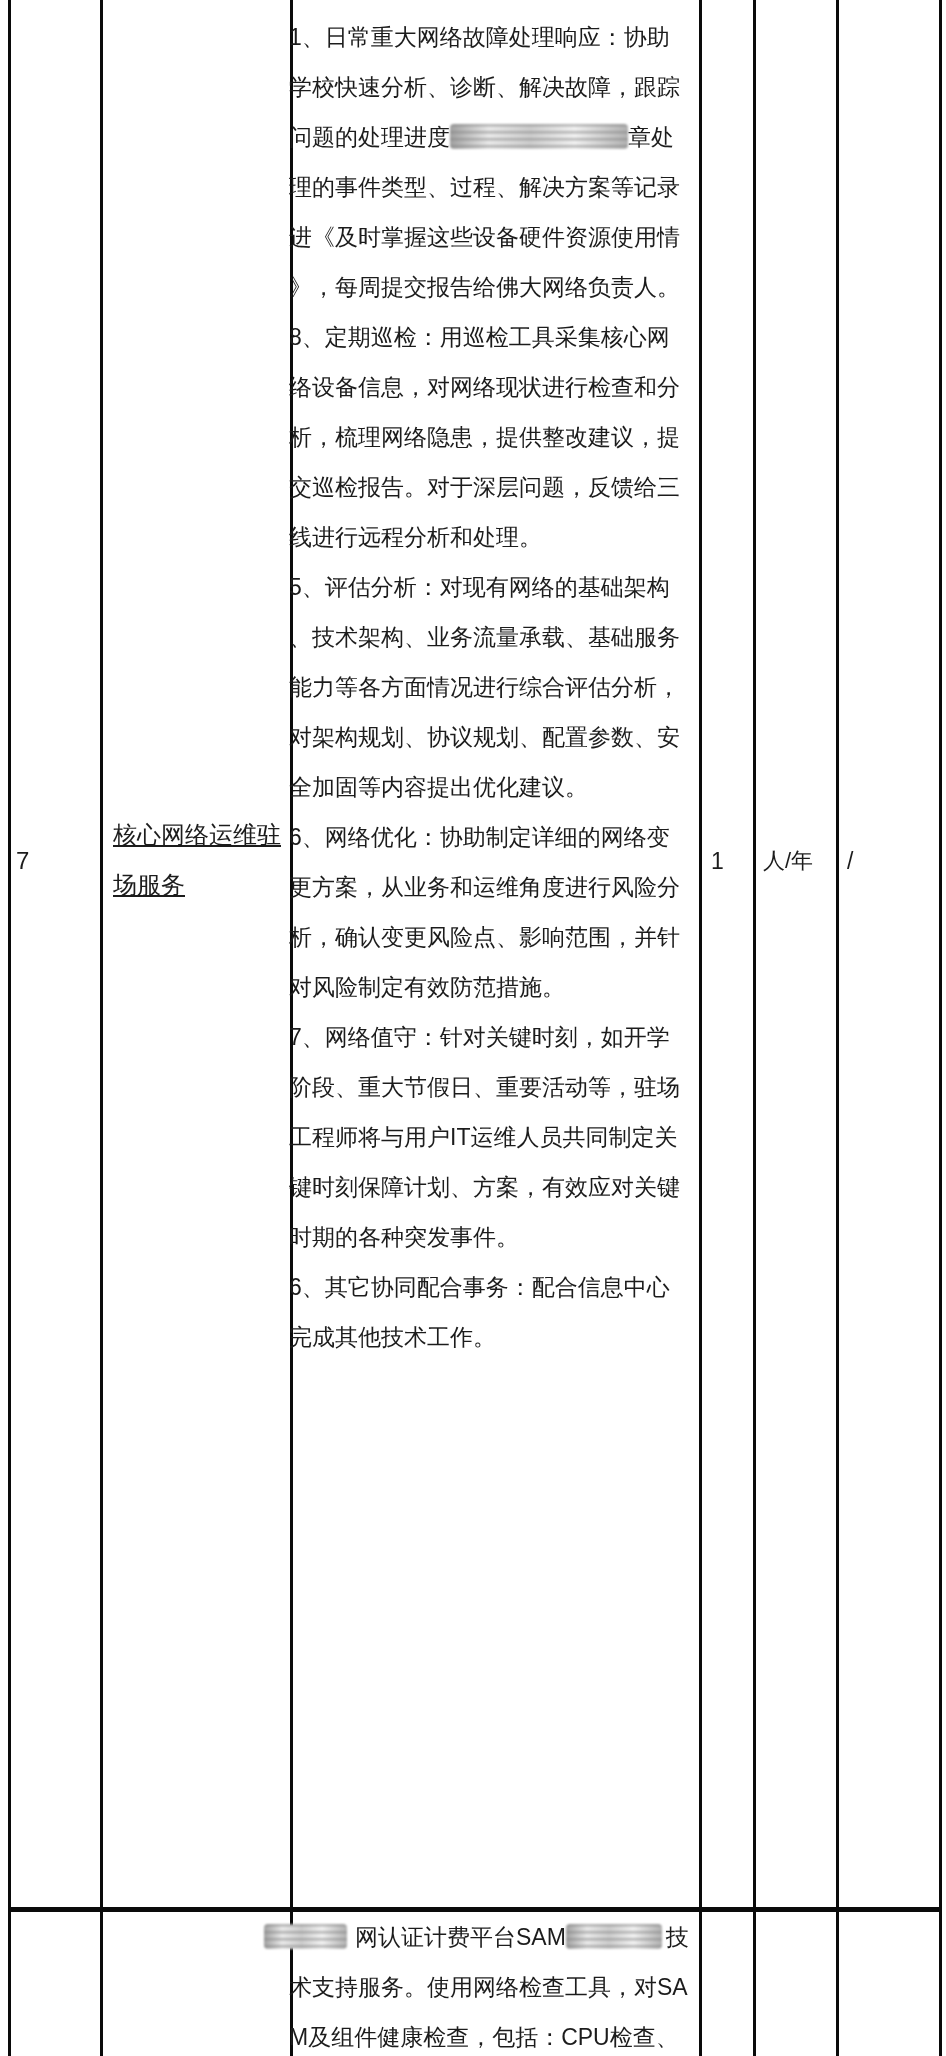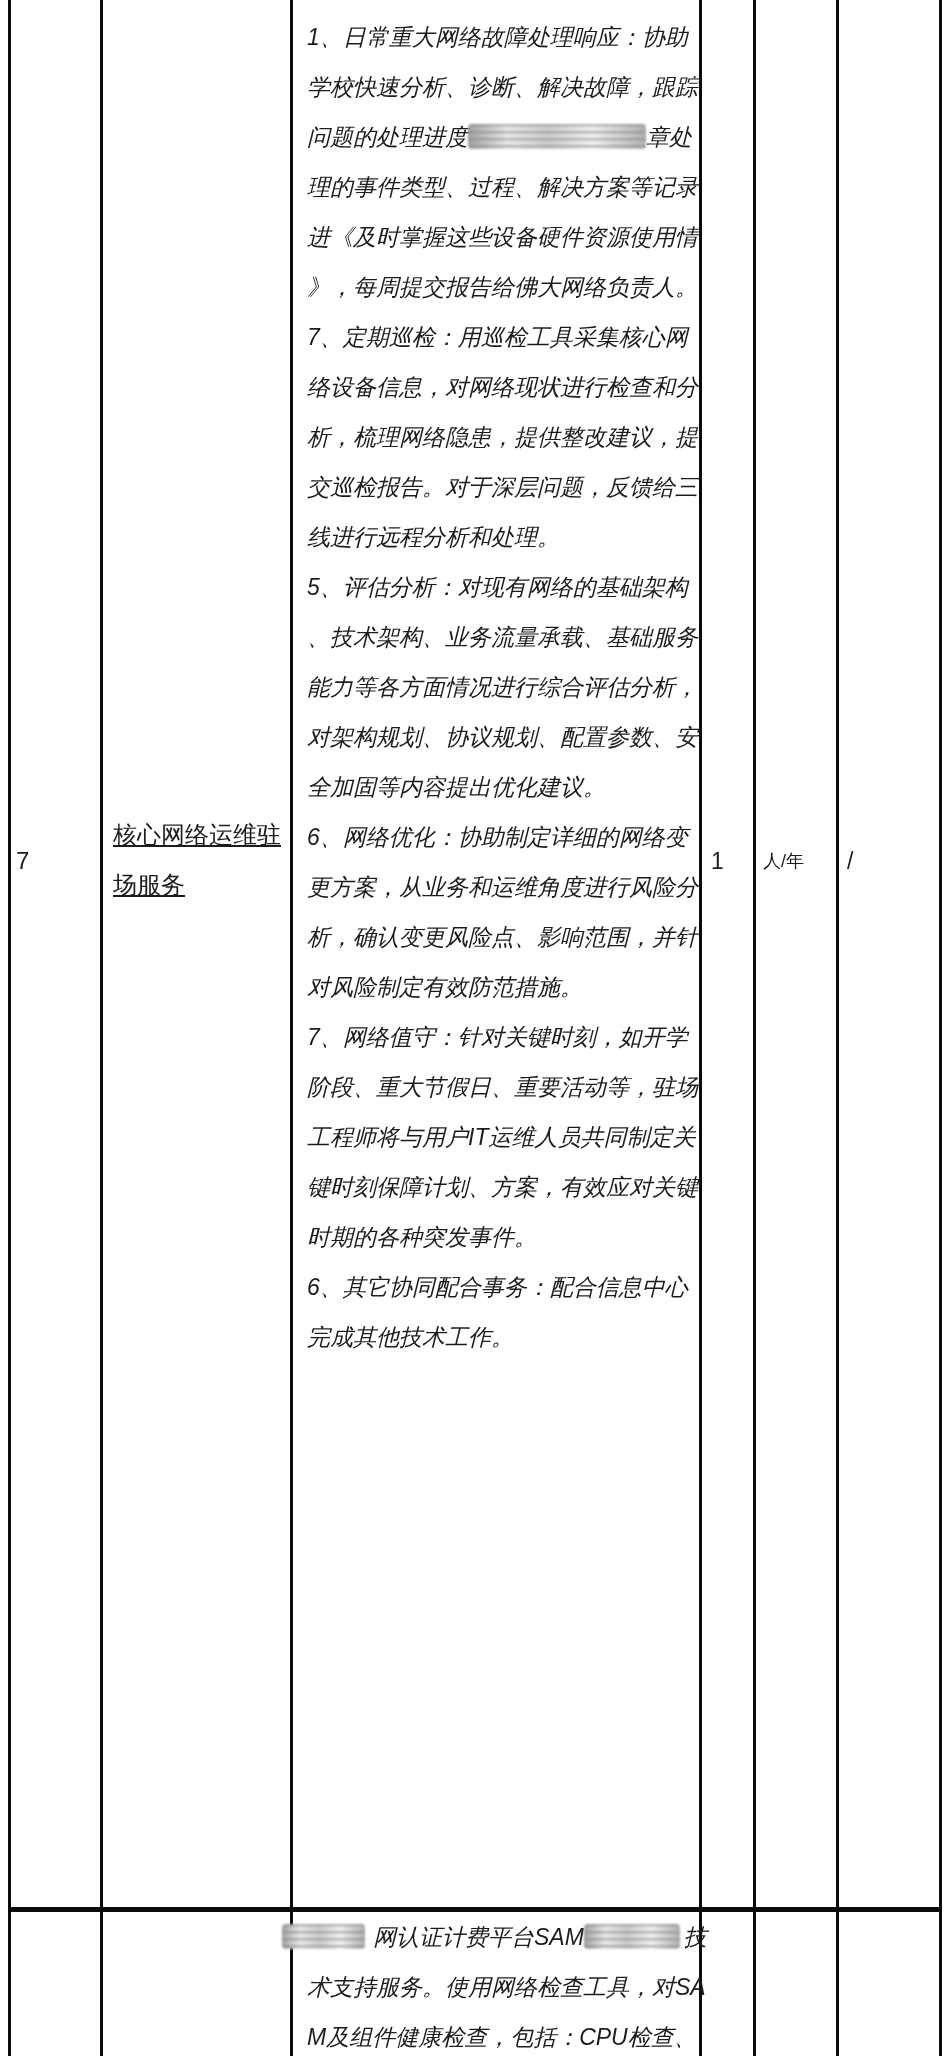--- a/index.html
+++ b/index.html
@@ -4,21 +4,21 @@
 <style>
   html,body{margin:0;padding:0;background:#ffffff;}
   .page{
     position:relative;width:946px;height:2056px;background:#ffffff;overflow:hidden;
     font-family:"Liberation Sans","DejaVu Sans",sans-serif;color:#1c1c1c;
   }
   .vline{position:absolute;top:0;width:3px;height:2056px;background:#0a0a0a;}
   .hline{position:absolute;left:8px;width:934px;height:5px;background:#0a0a0a;}
   .cell-text{position:absolute;line-height:26px;}
   .pre{white-space:pre-wrap;text-decoration:underline;}
-  .desc{position:absolute;left:307px;width:404px;font-size:23px;line-height:50px;font-style:italic;}
+  .desc{position:absolute;left:289px;width:404px;font-size:23px;line-height:50px;}
   .para{margin:0;white-space:pre-wrap;}
   .blur-seg{
     display:inline-block;height:25px;vertical-align:-4px;border-radius:4px;
     background:
       repeating-linear-gradient(180deg, rgba(130,130,130,.5) 0 2px, rgba(255,255,255,0) 3px 7px),
       linear-gradient(90deg,#a0a0a0 0%,#e9e9e9 22%,#cccccc 45%,#f1f1f1 70%,#b0b0b0 100%);
     filter:blur(1.3px);
   }
 </style>
 </head>
@@ -41,21 +41,21 @@
   <div class="cell-text pre" style="left:113px;top:810px;width:172px;font-size:24px;line-height:50px">核心网络运维驻
 场服务</div>
 
   <div class="desc" style="top:12px">
       <p class="para"><span class="txt">1、日常重大网络故障处理响应：协助
 学校快速分析、诊断、解决故障，跟踪
 问题的处理进度</span><span class="blur-seg" style="width: 178px;"></span><span class="txt">章处
 理的事件类型、过程、解决方案等记录
 进《及时掌握这些设备硬件资源使用情
 》，每周提交报告给佛大网络负责人。</span></p>
-      <p class="para"><span class="txt">7、定期巡检：用巡检工具采集核心网
+      <p class="para"><span class="txt">8、定期巡检：用巡检工具采集核心网
 络设备信息，对网络现状进行检查和分
 析，梳理网络隐患，提供整改建议，提
 交巡检报告。对于深层问题，反馈给三
 线进行远程分析和处理。</span></p>
       <p class="para"><span class="txt">5、评估分析：对现有网络的基础架构
 、技术架构、业务流量承载、基础服务
 能力等各方面情况进行综合评估分析，
 对架构规划、协议规划、配置参数、安
 全加固等内容提出优化建议。</span></p>
       <p class="para"><span class="txt">6、网络优化：协助制定详细的网络变
@@ -66,21 +66,21 @@
 阶段、重大节假日、重要活动等，驻场
 工程师将与用户IT运维人员共同制定关
 键时刻保障计划、方案，有效应对关键
 时期的各种突发事件。</span></p>
       <p class="para"><span class="txt">6、其它协同配合事务：配合信息中心
 完成其他技术工作。</span></p>
     </div>
 
   <div class="cell-text" style="left:711px;top:848px;font-size:23px">1</div>
 
-  <div class="cell-text" style="left:763px;top:848px;font-size:18px">人/年</div>
+  <div class="cell-text" style="left:763px;top:848px;font-size:22px">人/年</div>
 
   <div class="cell-text" style="left:847px;top:848px;font-size:23px">/</div>
 
   <div class="desc" style="top:1912px">
       <p class="para"><span class="blur-seg" style="width: 83px; margin-left: -25px; margin-right: 8px;"></span><span class="txt">网认证计费平台SAM</span><span class="blur-seg" style="width: 96px; margin-right: 4px;"></span><span class="txt">技
 术支持服务。使用网络检查工具，对SA
 M及组件健康检查，包括：CPU检查、</span></p>
     </div>
 
 </div>

